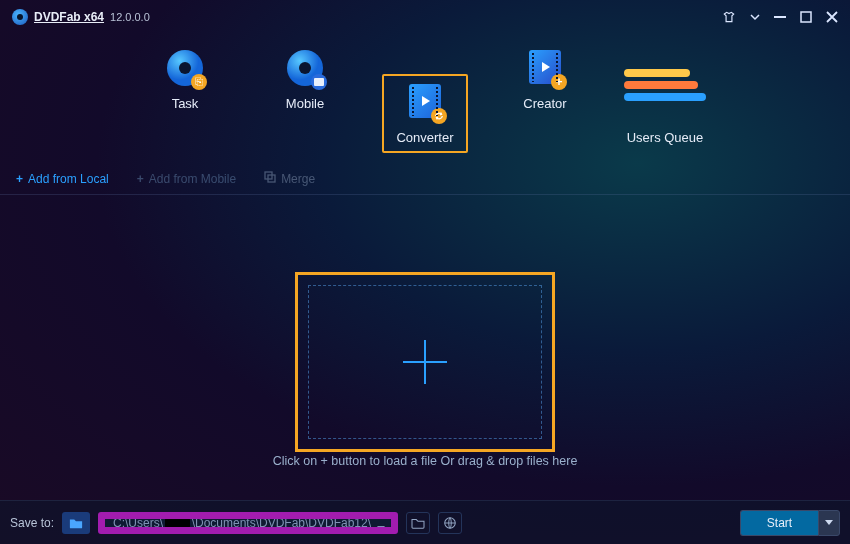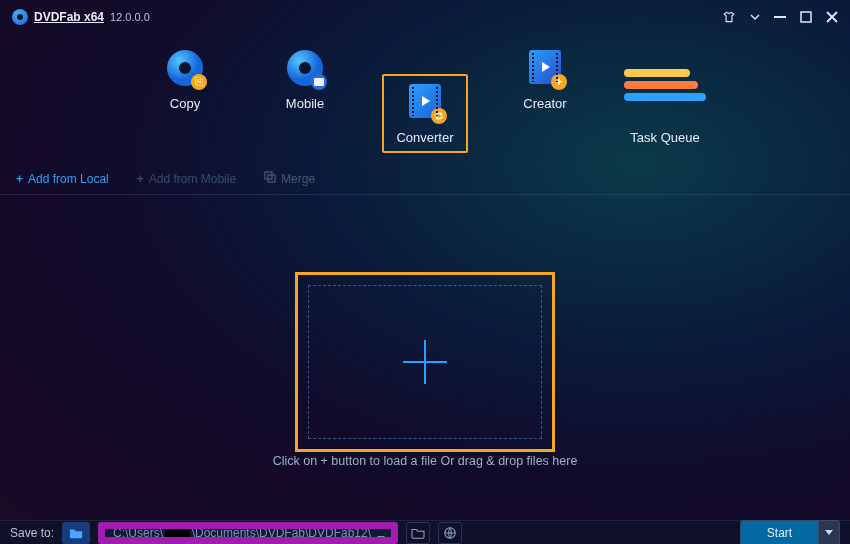--- a/index.html
+++ b/index.html
@@ -108,21 +108,21 @@
   .drop .plus{position:relative;width:44px;height:44px;}
   .drop .plus::before,.drop .plus::after{
     content:"";position:absolute;background:#2aa0ff;
   }
   .drop .plus::before{left:21px;top:0;width:2px;height:44px;}
   .drop .plus::after{top:21px;left:0;height:2px;width:44px;}
   .hint{font-size:12.5px;color:#9ab0cc;}
   
   .bottom {
     position:absolute;left:0;right:0;bottom:0;
-    height:24px;
+    height:44px;
     background:rgba(12,22,44,.55);
     border-top:1px solid rgba(70,90,130,.25);
     display:flex;align-items:center;
     padding:0 10px;
     gap:8px;
     font-size:12px;
     justify-content:flex-end;
   }
   .saveto{color:#b8c4d8;}
   .folder-btn{
@@ -193,21 +193,21 @@
     </div>
   </div>
 
   <div class="modules">
     <div class="module">
       <div class="mod-icon">
           <div class="disc">
             <div class="badge yellow">⎘</div>
           </div>
         </div>
-      <div class="mod-label">Copy</div>
+      <div class="mod-label">Task</div>
     </div>
     <div class="module">
       <div class="mod-icon">
           <div class="disc">
             <div class="badge blue">
         <svg width="10" height="10" viewBox="0 0 10 10">
                 <rect x="0" y="1" width="10" height="8" rx="1" fill="#fff" opacity=".9"></rect>
               </svg>
       </div>
           </div>
@@ -236,21 +236,21 @@
           </div>
         </div>
       <div class="mod-label">Creator</div>
     </div>
     <div class="module">
       <div class="mod-icon queue">
         <div class="bar" style="background:#ffc94a;width:80%;"></div>
         <div class="bar" style="background:#ff7a3c;width:90%;"></div>
         <div class="bar" style="background:#2aa0ff;width:100%;"></div>
       </div>
-      <div class="mod-label">Task Queue</div>
+      <div class="mod-label">Users Queue</div>
     </div>
   </div>
 
   <div class="subbar">
     <div class="act">
       <span style="font-weight:700;">+</span>
       <span>Add from Local</span>
     </div>
     <div class="act dim">
       <span style="font-weight:700;">+</span>

